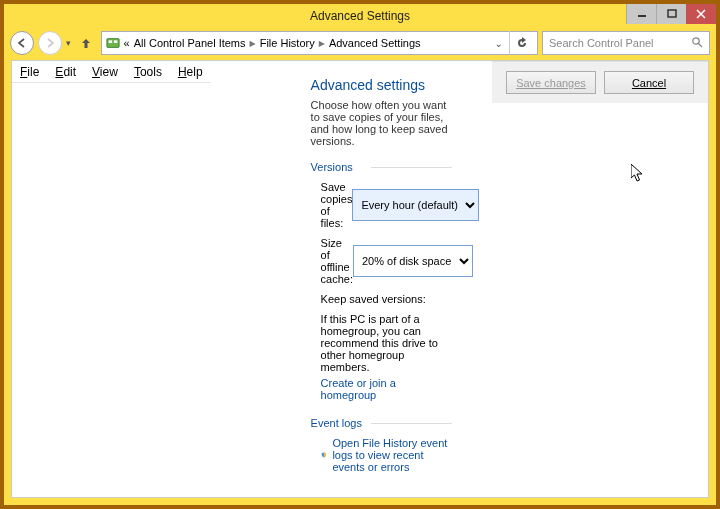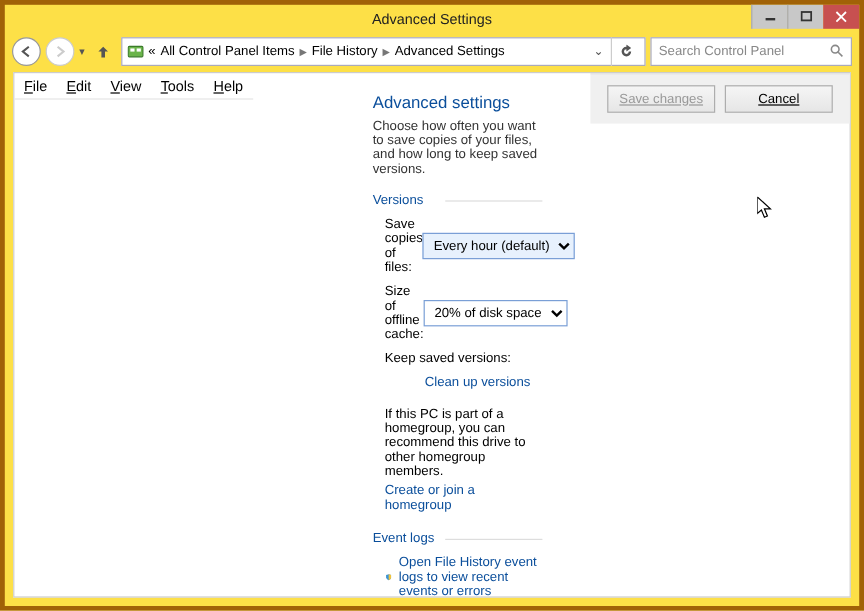--- a/index.html
+++ b/index.html
@@ -28,21 +28,21 @@
   .menu-bar span u { text-decoration: underline; }
   .content { flex: 1; padding: 16px 40px 8px 100px; overflow: hidden; }
   h1 { font-size: 14px; font-weight: normal; color: #0a4e9b; margin-bottom: 6px; }
   .desc { font-size: 11px; color: #333; margin-bottom: 14px; }
   .group-label { font-size: 11px; color: #0a4e9b; position: relative; margin-bottom: 8px; }
   .group-label::after { content: ""; position: absolute; left: 60px; right: 0; top: 50%; height: 1px; background: #ddd; }
   .group-label.hg::after { left: 72px; }
   .group-label.el::after { left: 60px; }
   .row { display: flex; align-items: center; margin-bottom: 8px; padding-left: 10px; }
   .row label { width: 300px; font-size: 11px; }
-  .row select { width: 200px; height: 22px; font-size: 11px; border: 1px solid #7a9fd6; padding: 0 4px; background: #fff; }
+  .row select { width: 200px; height: 32px; font-size: 11px; border: 1px solid #7a9fd6; padding: 0 4px; background: #fff; }
   .row select.hl { background: #e7f1fd; }
   .link { color: #0a4e9b; font-size: 11px; text-decoration: none; cursor: pointer; }
   .cleanup { text-align: right; padding-right: 10px; margin-bottom: 14px; }
   .hg-text { font-size: 11px; padding-left: 10px; margin-bottom: 4px; }
   .el-row { display: flex; align-items: center; gap: 6px; padding-left: 10px; }
   .shield { width: 14px; height: 14px; }
   .footer { height: 42px; border-top: 1px solid #e0e0e0; background: #f0f0f0; display: flex; align-items: center; justify-content: flex-end; gap: 8px; padding: 0 14px; }
   .footer button { width: 90px; height: 23px; font-size: 11px; border: 1px solid #adadad; background: linear-gradient(#f5f5f5,#e6e6e6); text-decoration: underline; }
   .footer button:disabled { color: #999; }
   .cursor { position: absolute; width: 14px; height: 20px; pointer-events: none; z-index: 50; }
@@ -144,23 +144,20 @@
       </div>
       <div class="row">
         <label>Size of offline cache:</label>
         <select>
           <option>20% of disk space</option>
         </select>
       </div>
       <div class="row">
         <label>Keep saved versions:</label>
       </div>
-      <div class="cleanup">
-        <a class="link">Clean up versions</a>
-      </div>
 
       <div class="hg-text">If this PC is part of a homegroup, you can recommend this drive to other homegroup members.</div>
       <div style="padding-left:10px; margin-bottom:16px;">
         <a class="link">Create or join a homegroup</a>
       </div>
 
       <div class="group-label el"><span>Event logs</span></div>
       <div class="el-row">
         <svg class="shield" viewBox="0 0 16 16">
           <path d="M8 1 L14 3 L14 8 C14 12 8 15 8 15 C8 15 2 12 2 8 L2 3 Z" fill="#3d95d6"></path>

